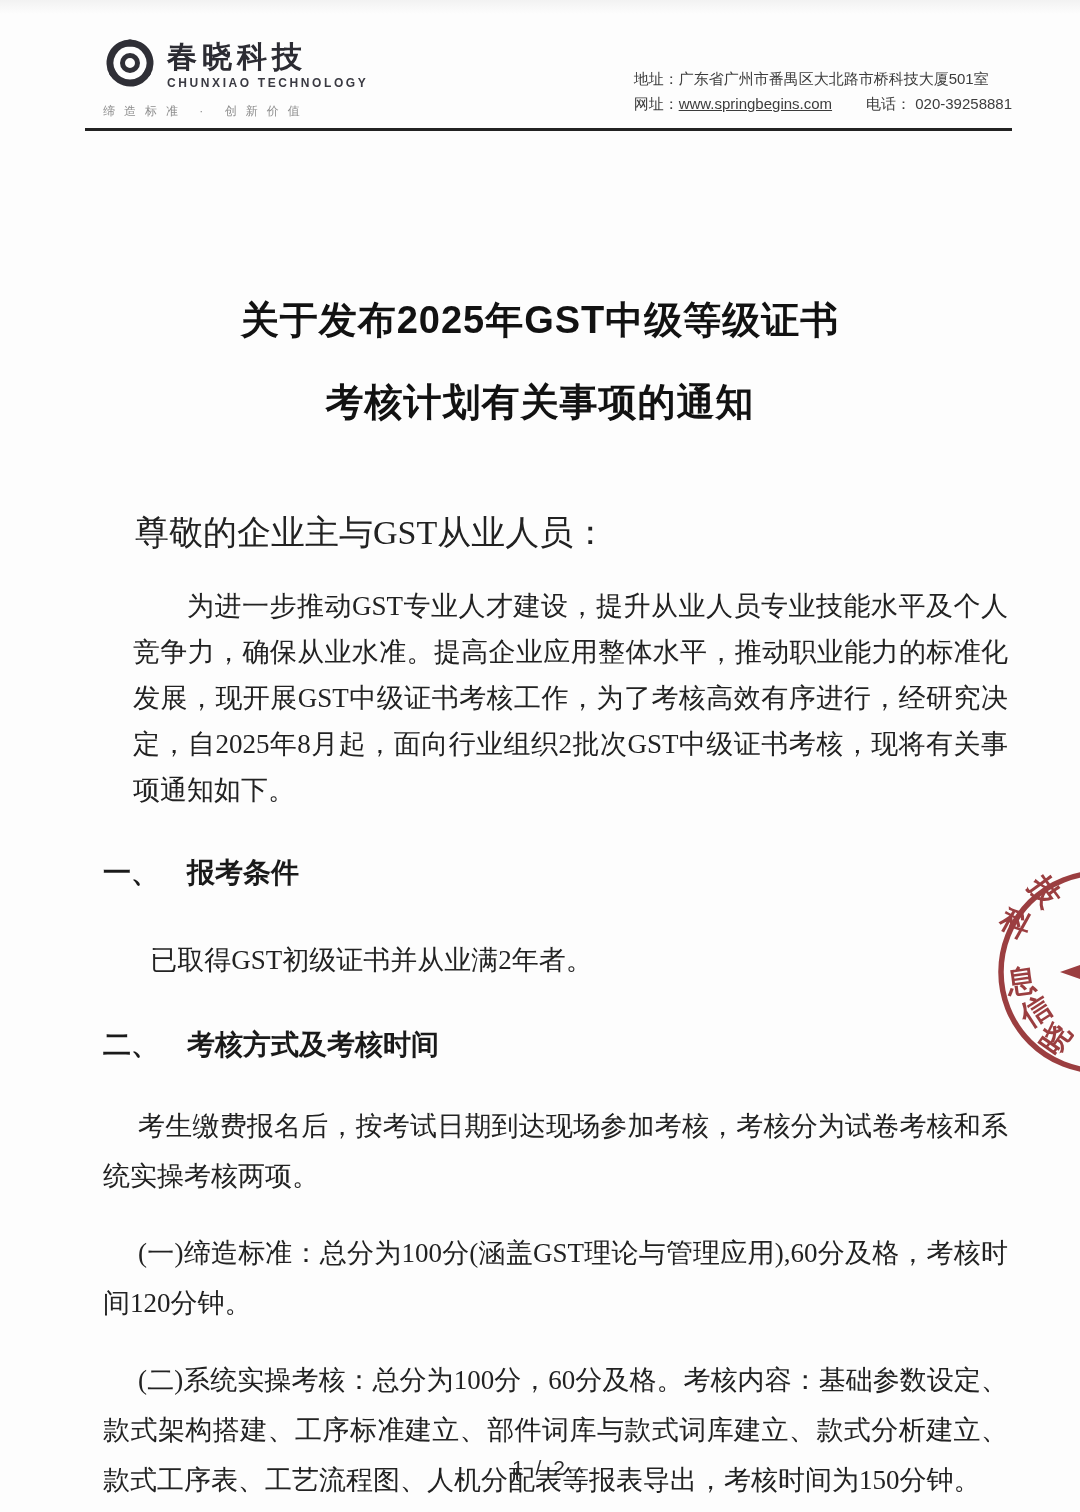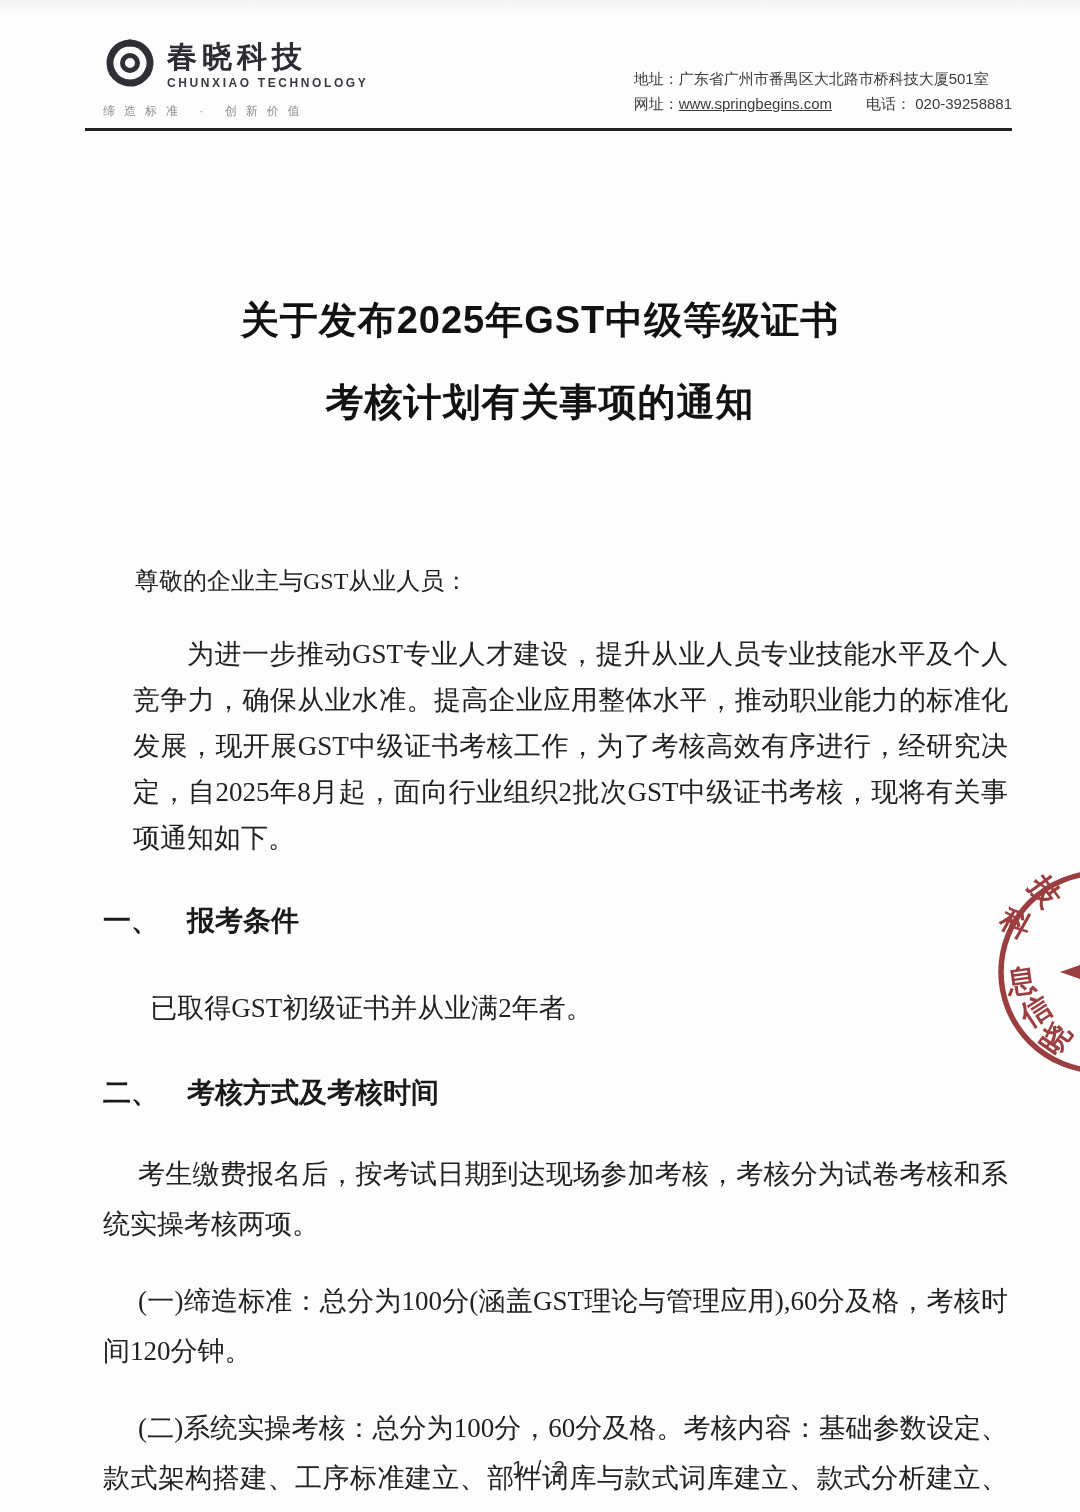--- a/index.html
+++ b/index.html
@@ -57,23 +57,23 @@
     font-weight:700;color:#121212;
     font-size:38px;line-height:82px;letter-spacing:1px;
   }
 
   
   .content{
     margin:0 72px 0 103px;
     font-size:27px;color:#222;
   }
   .salutation{
-    margin-top:118px;
+    margin-top:70px;
     padding-left:32px;
-    font-size:24px;line-height:40px;
+    font-size:34px;line-height:40px;
   }
   .p-intro{
     margin:30px 0 0 30px;
     line-height:46px;
     text-align:justify;
     text-indent:2em;
   }
   .section-heading{
     display:flex;
     margin-top:40px;

